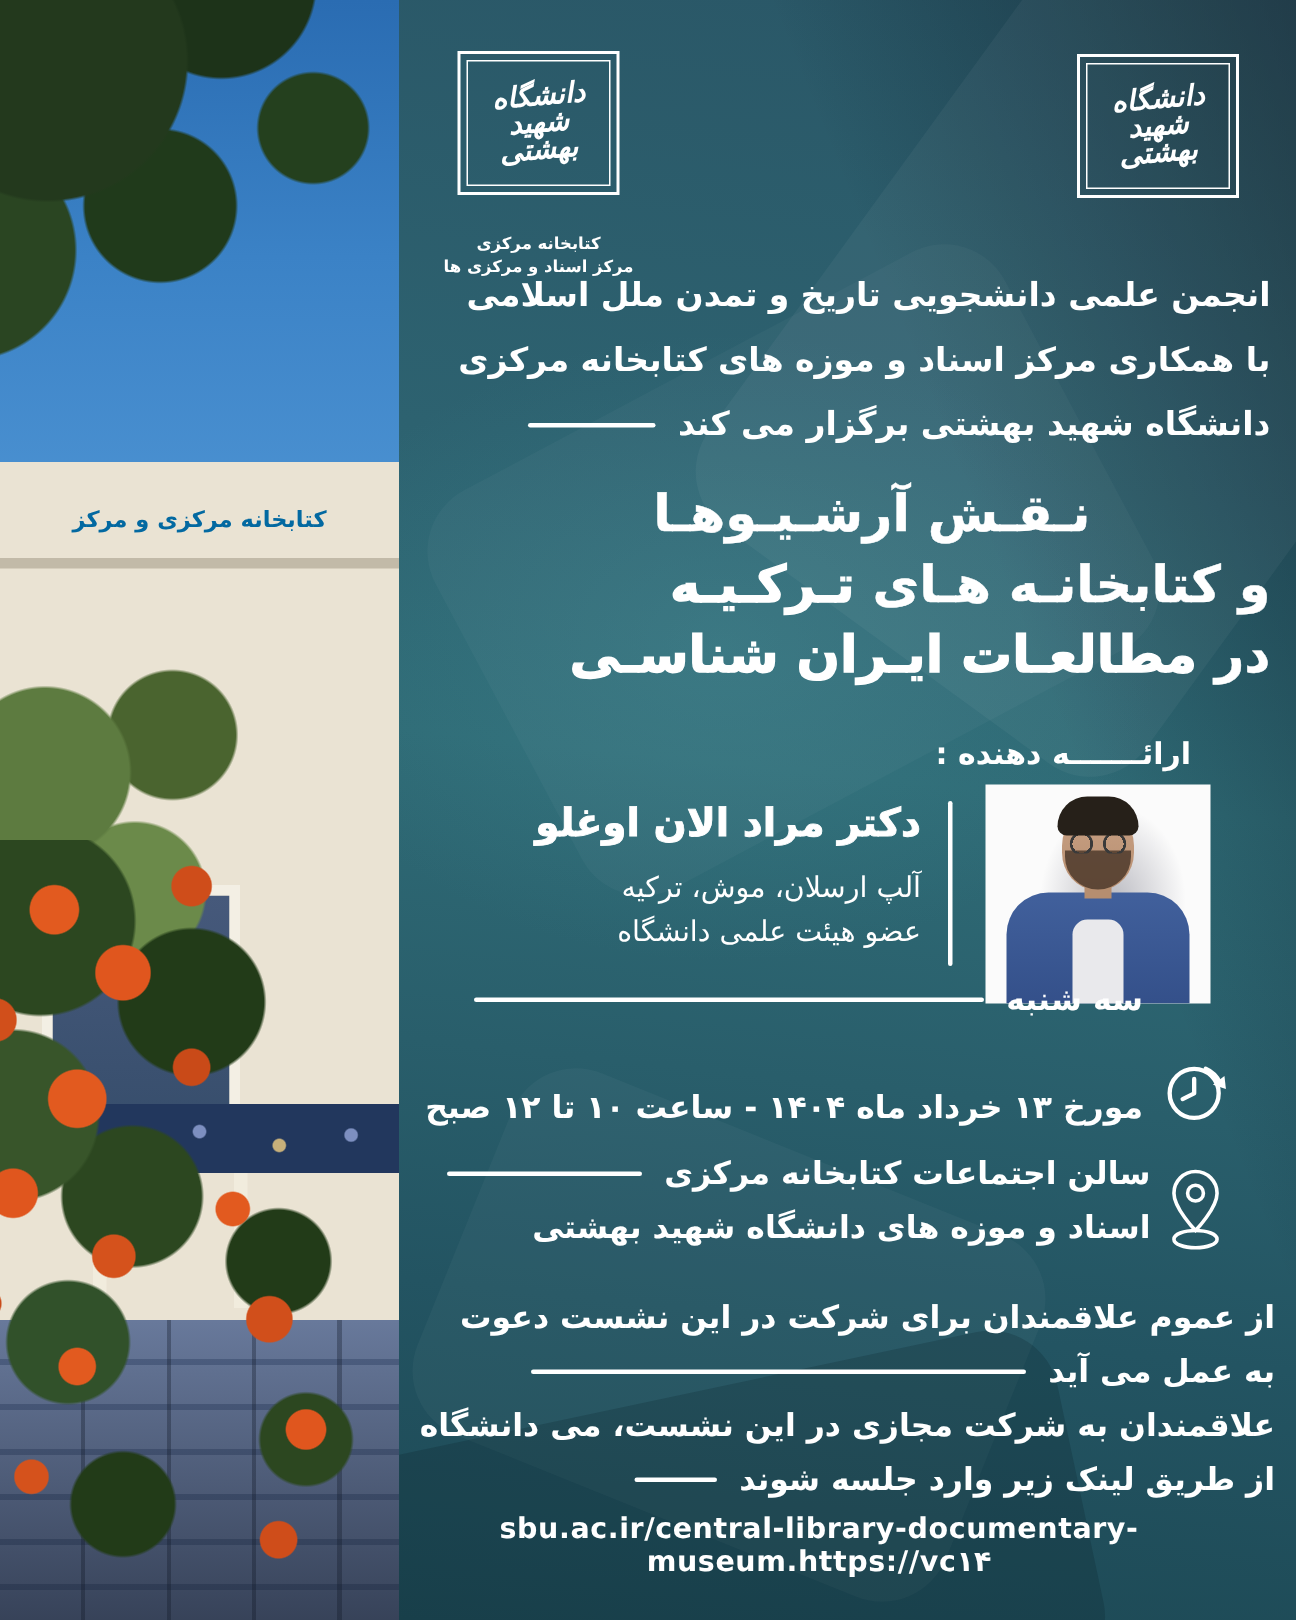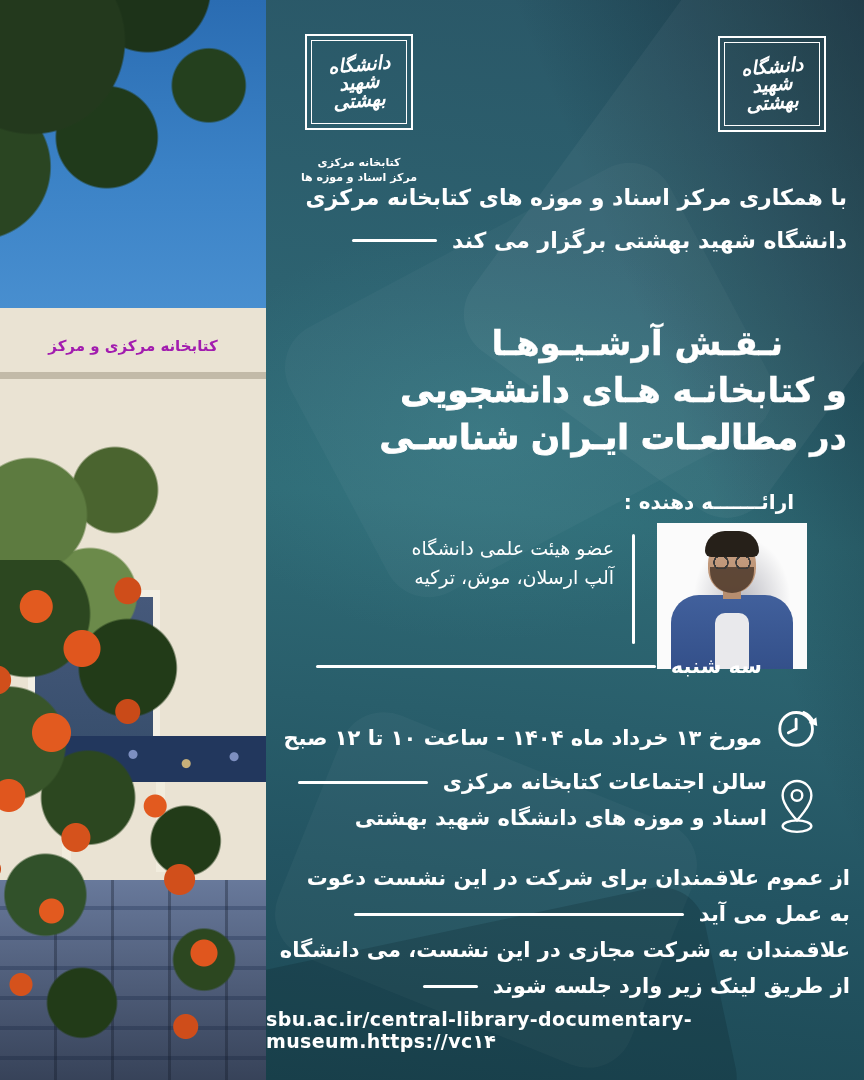--- a/index.html
+++ b/index.html
@@ -6,21 +6,21 @@
   .poster{position:relative;width:864px;height:1080px;overflow:hidden;
     font-family:"DejaVu Sans",sans-serif;color:#fff;direction:ltr;}
   .poster *{box-sizing:border-box;}
 
   
   .photo{position:absolute;left:0;top:0;width:266px;height:1080px;z-index:0;overflow:hidden;}
   .sky{position:absolute;left:0;top:0;width:100%;height:380px;
     background:linear-gradient(180deg,#2a6cb2 0%,#3b82c6 45%,#4f95d4 100%);}
   .building{position:absolute;left:0;top:308px;width:100%;height:572px;background:#eae3d3;}
   .building-sign{position:absolute;left:6px;right:6px;top:18px;height:40px;direction:rtl;
-    font-size:15px;font-weight:bold;color:#a21caf;text-align:center;overflow:hidden;line-height:40px;}
+    font-size:15px;font-weight:bold;color:#0369a1;text-align:center;overflow:hidden;line-height:40px;}
   .ledge{position:absolute;left:0;right:0;top:64px;height:7px;background:rgba(120,110,88,.35);}
   .door{position:absolute;left:28px;top:282px;width:132px;height:170px;
     background:linear-gradient(180deg,#46597b,#374e6c);border:7px solid #f3efe4;}
   .tile-band{position:absolute;left:0;right:0;top:428px;height:46px;background:#22375d;
     background-image:radial-gradient(circle at 20% 50%,#3ddc74 0 5px,rgba(0,0,0,0) 6px),
       radial-gradient(circle at 50% 40%,#7d8fc0 0 4px,rgba(0,0,0,0) 5px),
       radial-gradient(circle at 70% 60%,#c8b07a 0 4px,rgba(0,0,0,0) 5px),
       radial-gradient(circle at 88% 45%,#7d8fc0 0 4px,rgba(0,0,0,0) 5px);}
   .colA,.colB{position:absolute;top:474px;width:9px;height:90px;background:#f1ecdd;}
   .colA{left:62px}.colB{left:156px}
@@ -91,21 +91,21 @@
   .rule{display:inline-block;height:3px;background:#fff;border-radius:2px;flex:0 0 auto;}
   .rw85{width:85px}.rw340{width:340px}.rw130{width:130px}.rw330{width:330px}.rw55{width:55px}
   .dashrow{display:flex;align-items:center;gap:15px;}
 
   .intro{position:absolute;right:17px;top:176px;direction:rtl;text-align:right;
     font-size:22px;font-weight:bold;line-height:43px;}
   .intro .dashrow{line-height:43px;}
 
   .title{position:absolute;right:17px;top:320px;margin:0;direction:rtl;text-align:right;
     font-size:34px;font-weight:bold;line-height:47px;-webkit-text-stroke:.3px #fff;}
-  .title .t1{padding-left:0;padding-right:64px;}
+  .title .t1{padding-left:0;padding-right:64px;text-align:center;}
   .heavy{-webkit-text-stroke:.9px #fff;}
 
   .presenter-label{position:absolute;right:70px;top:490px;direction:rtl;font-size:20px;font-weight:bold;}
 
   .speaker-photo{position:absolute;right:57px;top:523px;width:150px;height:146px;background:#fbfbfb;overflow:hidden;}
   .sp-shadow{position:absolute;right:16px;top:14px;width:98px;height:126px;
     background:radial-gradient(ellipse at 50% 50%,rgba(110,110,125,.45),rgba(0,0,0,0) 70%);}
   .sp-body{position:absolute;left:50%;transform:translateX(-50%);bottom:0;width:122px;height:74px;
     background:linear-gradient(180deg,#41609c,#34508a);border-radius:28px 28px 0 0;}
   .sp-tee{position:absolute;left:50%;transform:translateX(-50%);bottom:0;width:34px;height:56px;
@@ -132,21 +132,21 @@
 
   .schedule-row1{position:absolute;right:102px;top:654px;direction:rtl;font-size:21px;font-weight:bold;}
   .schedule-row2{position:absolute;right:102px;top:726px;direction:rtl;font-size:21px;font-weight:bold;}
   .venue-row1{position:absolute;right:97px;top:770px;direction:rtl;font-size:21px;font-weight:bold;}
   .venue-row2{position:absolute;right:97px;top:806px;direction:rtl;font-size:21px;font-weight:bold;}
 
   .invitation{position:absolute;right:14px;top:860px;direction:rtl;text-align:right;
     font-size:21px;font-weight:bold;line-height:36px;}
   .invitation .dashrow{line-height:36px;}
 
-  .url{position:absolute;left:266px;top:1008px;width:560px;text-align:left;direction:ltr;
+  .url{position:absolute;left:266px;top:1008px;width:560px;text-align:center;direction:ltr;
     font-size:19px;font-weight:bold;letter-spacing:.4px;}
 </style>
 </head>
 <body>
 
 <div class="poster">
 
   <div class="photo">
     <div class="sky"></div>
     <div class="building">
@@ -176,47 +176,48 @@
     <div class="logo logo-left">
       <div class="emblem">
         <div class="emblem-inner">
           <span>دانشگاه</span>
           <span>شهید</span>
           <span>بهشتی</span>
         </div>
       </div>
       <div class="logo-caption">
         <div>کتابخانه مرکزی</div>
-        <div>مرکز اسناد و موزه ها</div>
+        <div>مرکز اسناد و مرکزی ها</div>
       </div>
     </div>
 
     <div class="logo logo-right">
       <div class="emblem">
         <div class="emblem-inner">
           <span>دانشگاه</span>
           <span>شهید</span>
           <span>بهشتی</span>
         </div>
       </div>
     </div>
 
     <div class="intro" dir="rtl">
+      <div>انجمن علمی دانشجویی تاریخ و تمدن ملل اسلامی</div>
       <div>با همکاری مرکز اسناد و موزه های کتابخانه مرکزی</div>
       <div class="dashrow">
         <span>دانشگاه شهید بهشتی برگزار می کند</span>
         <span class="rule rw85"></span>
       </div>
     </div>
 
     <h1 class="title" dir="rtl">
       <div class="t1">نـقـش آرشـیـوهـا</div>
       <div class="t2">
         <span>و کتابخانـه هـای</span>
-        <span class="heavy">دانشجویی</span>
+        <span class="heavy">تـرکـیـه</span>
       </div>
       <div class="t3">
         <span>در</span>
         <span class="heavy">مطالعـات ایـران شناسـی</span>
       </div>
     </h1>
 
     <div class="presenter-label">ارائـــــــه دهنده :</div>
 
     <div class="speaker-photo">
@@ -224,22 +225,23 @@
       <div class="sp-body"></div>
       <div class="sp-tee"></div>
       <div class="sp-neck"></div>
       <div class="sp-face"></div>
       <div class="sp-beard"></div>
       <div class="sp-glasses"></div>
       <div class="sp-hair"></div>
     </div>
     <div class="speaker-vline"></div>
     <div class="speaker-info">
+      <div class="speaker-name">دکتر مراد الان اوغلو</div>
+      <div class="speaker-aff">آلپ ارسلان، موش، ترکیه</div>
       <div class="speaker-aff">عضو هیئت علمی دانشگاه</div>
-      <div class="speaker-aff">آلپ ارسلان، موش، ترکیه</div>
     </div>
 
     <svg class="icon clock-icon" width="50" height="52" viewBox="0 0 52 54">
       <circle cx="23" cy="30" r="17" fill="none" stroke="#fff" stroke-width="3"></circle>
       <path d="M23 20 v10 l-8 4" fill="none" stroke="#fff" stroke-width="3" stroke-linecap="round" stroke-linejoin="round"></path>
       <path d="M31 13 a19 19 0 0 1 10 10" fill="none" stroke="#fff" stroke-width="3" stroke-linecap="round"></path>
       <path d="M44 18 l1 9 -9 -3 z" fill="#fff"></path>
     </svg>
     <div class="schedule-row1 dashrow" dir="rtl">
       <span>سه شنبه</span>

